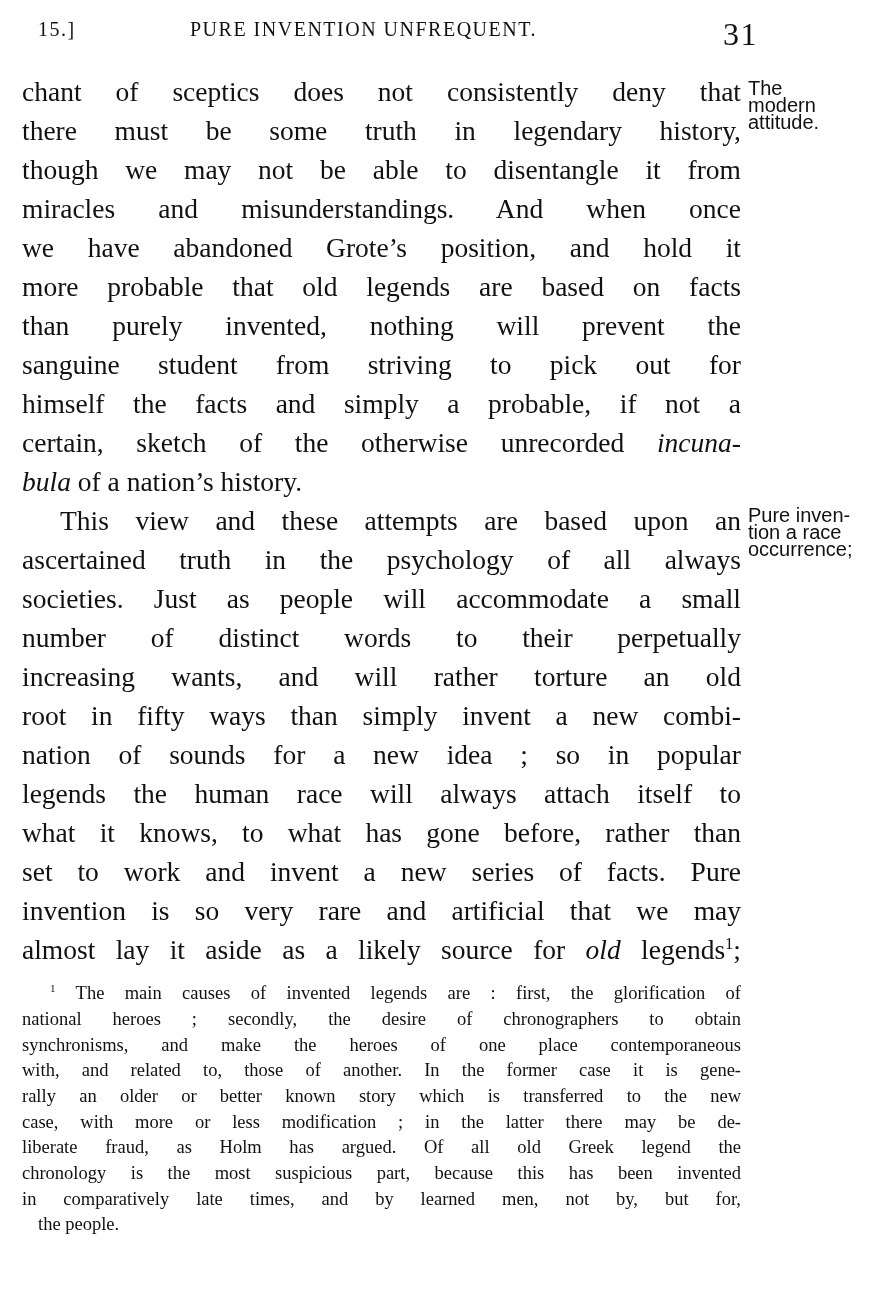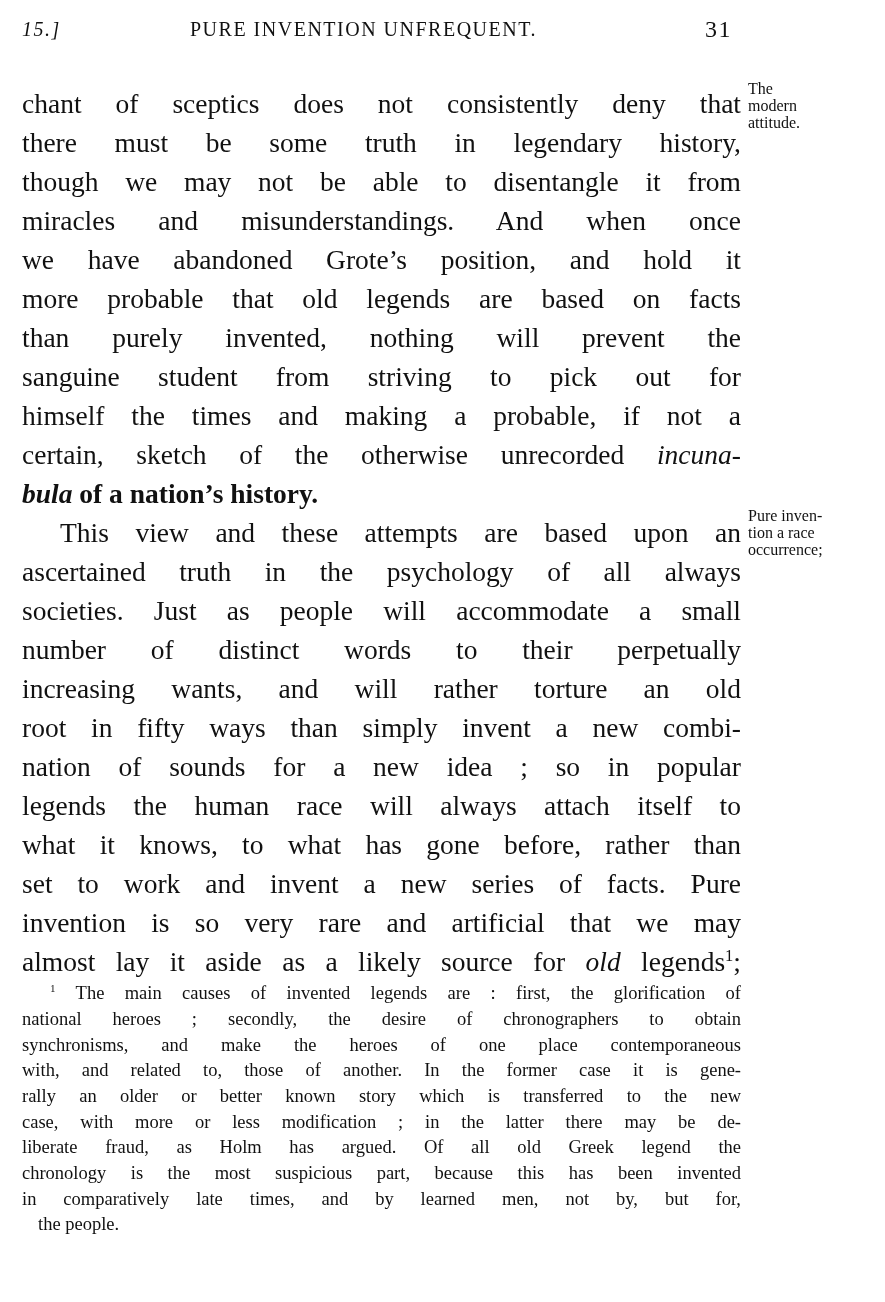--- a/index.html
+++ b/index.html
@@ -1,29 +1,29 @@
 <!DOCTYPE html>
 <html><head>
 <meta charset="utf-8">
 <style>
   html, body { margin: 0; padding: 0; background: #ffffff; }
   body { width: 885px; height: 1302px; position: relative; overflow: hidden;
          font-family: "DejaVu Serif", "Liberation Serif", serif; color: #111; }
   .header { position: absolute; top: 14px; left: 22px; width: 720px; height: 36px;
             font-family: "Liberation Serif", serif; font-size: 20px; letter-spacing: 1.5px; }
-  .header .sec { position: absolute; left: 0; top: 4px; font-style: italic; }
+  .header .sec { position: absolute; left: 16px; top: 4px; }
   .header .title { position: absolute; left: 140px; top: 4px; margin-left: 28px; }
-  .header .pg { position: absolute; left: 683px; top: 2px; font-size: 24px; }
+  .header .pg { position: absolute; left: 701px; top: 2px; font-size: 32px; }
   .line { position: absolute; left: 22px; width: 719px; font-family: "Liberation Serif", serif;
           font-size: 27.5px; line-height: 39px; white-space: nowrap; text-align: justify;
-          text-align-last: justify; margin-top: 12px; }
-  .line.last { text-align-last: left; font-weight: bold; }
+          text-align-last: justify; }
+  .line.last { text-align-last: left; }
   .line.indent { padding-left: 38px; width: 681px; }
-  .margin { position: absolute; left: 748px; font-family: Liberation Serif, serif;
-            font-size: 16px; line-height: 17px; }
+  .margin { position: absolute; left: 748px; font-family: Liberation Sans, sans-serif;
+            font-size: 20px; line-height: 17px; }
   .margin .r { display: block; }
   .fn { position: absolute; left: 22px; width: 719px; font-family: "Liberation Serif", serif;
         font-size: 18.5px; line-height: 25.6px; white-space: nowrap; text-align: justify;
         text-align-last: justify; }
   .fn.last { text-align-last: left; margin-left: 16px; }
   .fn.indent { padding-left: 28px; width: 691px; }
   sup { font-size: 60%; vertical-align: 0.6em; line-height: 0; }
   i { font-style: italic; }
 </style>
 </head>
@@ -37,21 +37,21 @@
 
 <div>
   <div class="line" style="top:72px"><span>chant of sceptics does not consistently deny that</span></div>
   <div class="line" style="top:111px"><span>there must be some truth in legendary history,</span></div>
   <div class="line" style="top:150px"><span>though we may not be able to disentangle it from</span></div>
   <div class="line" style="top:189px"><span>miracles and misunderstandings.  And when once</span></div>
   <div class="line" style="top:228px"><span>we have abandoned Grote’s position, and hold it</span></div>
   <div class="line" style="top:267px"><span>more probable that old legends are based on facts</span></div>
   <div class="line" style="top:306px"><span>than purely invented, nothing will prevent the</span></div>
   <div class="line" style="top:345px"><span>sanguine student from striving to pick out for</span></div>
-  <div class="line" style="top:384px"><span>himself the times and making a probable, if not a</span></div>
+  <div class="line" style="top:384px"><span>himself the facts and simply a probable, if not a</span></div>
   <div class="line" style="top:423px"><span>certain, sketch of the otherwise unrecorded </span><i>incuna-</i></div>
   <div class="line last" style="top:462px"><i>bula</i><span> of a nation’s history.</span></div>
 
   <div class="line indent" style="top:501px"><span>This view and these attempts are based upon an</span></div>
   <div class="line" style="top:540px"><span>ascertained truth in the psychology of all always</span></div>
   <div class="line" style="top:579px"><span>societies.  Just as people will accommodate a small</span></div>
   <div class="line" style="top:618px"><span>number of distinct words to their perpetually</span></div>
   <div class="line" style="top:657px"><span>increasing wants, and will rather torture an old</span></div>
   <div class="line" style="top:696px"><span>root in fifty ways than simply invent a new combi-</span></div>
   <div class="line" style="top:735px"><span>nation of sounds for a new idea ;  so in popular</span></div>

